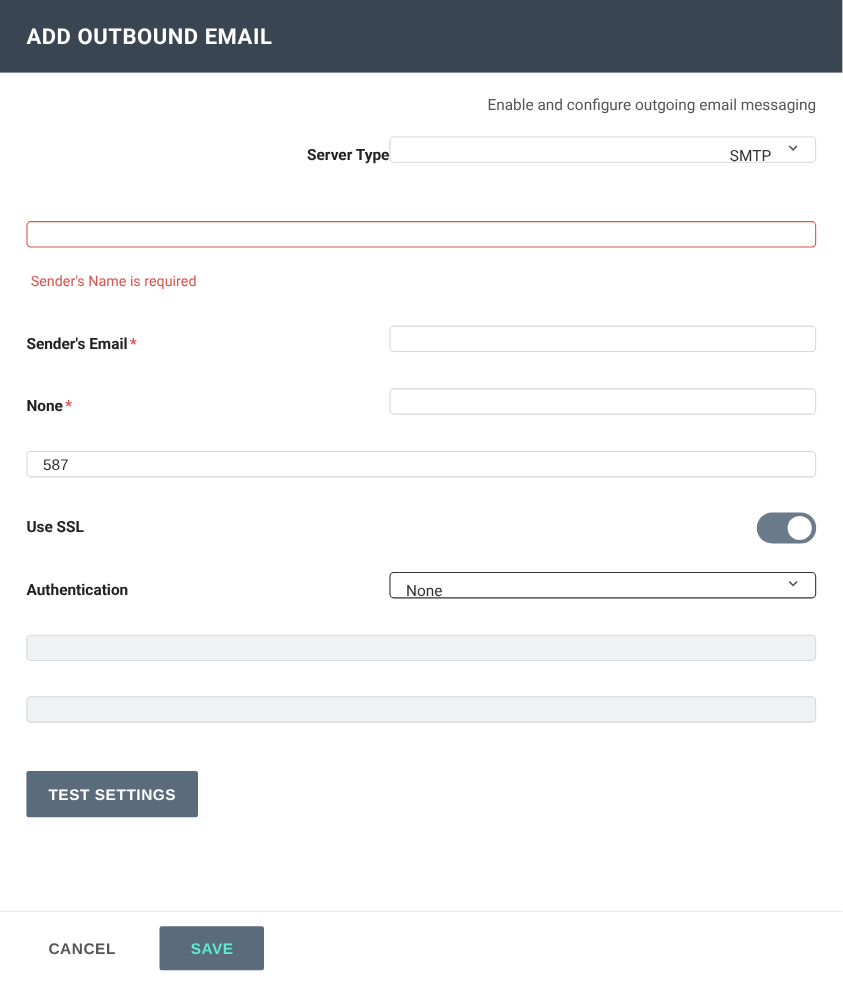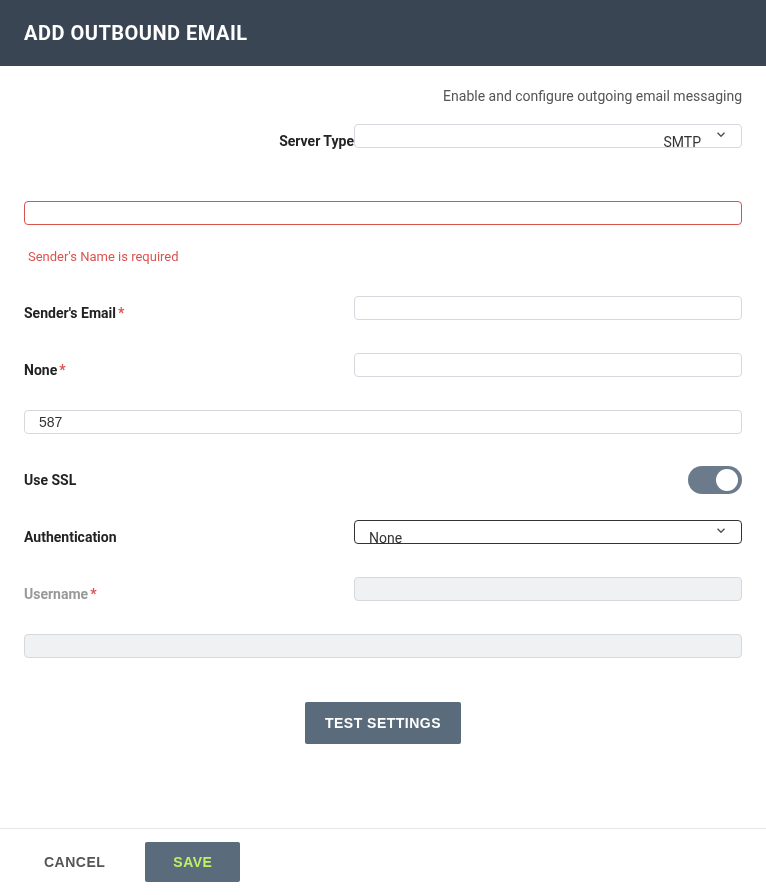--- a/index.html
+++ b/index.html
@@ -133,21 +133,21 @@
       width: 22px;
       height: 22px;
       background: #fff;
       border-radius: 50%;
       top: 3px;
       left: 28px;
       transition: left 0.2s;
     }
     .test-row {
       display: flex;
-      justify-content: center;
+      justify-content: flex-start;
       margin-top: 44px;
     }
     .btn {
       padding: 0 20px;
       height: 42px;
       border: none;
       border-radius: 2px;
       font-size: 14px;
       font-weight: 700;
       letter-spacing: 0.5px;
@@ -169,21 +169,21 @@
       left: 0;
       right: 0;
       border-top: 1px solid #e5e8eb;
       padding: 12px 24px;
       display: flex;
       justify-content: flex-start;
       align-items: center;
     }
     .btn-save {
       background: #5a6b7b;
-      color: #bef264;
+      color: #5eead4;
       height: 40px;
       padding: 0 28px;
     }
     .select-value {
       line-height: 34px;
     }
   </style>
 </head>
 <body>
 
@@ -250,21 +250,20 @@
         <span class="chevron">
           <svg width="14" height="14" viewBox="0 0 24 24" fill="none" stroke="currentColor" stroke-width="2.5">
               <polyline points="6 9 12 15 18 9"></polyline>
             </svg>
         </span>
       </div>
     </div>
   </div>
 
   <div class="form-row">
-    <div class="form-label disabled"><span>Username</span><span class="required">*</span></div>
     <div class="form-field">
       <input type="text" class="text-input disabled" disabled="" value="" style="">
     </div>
   </div>
 
   <div class="form-row">
     <div class="form-field">
       <input type="password" class="text-input disabled" disabled="" value="" style="">
     </div>
   </div>

